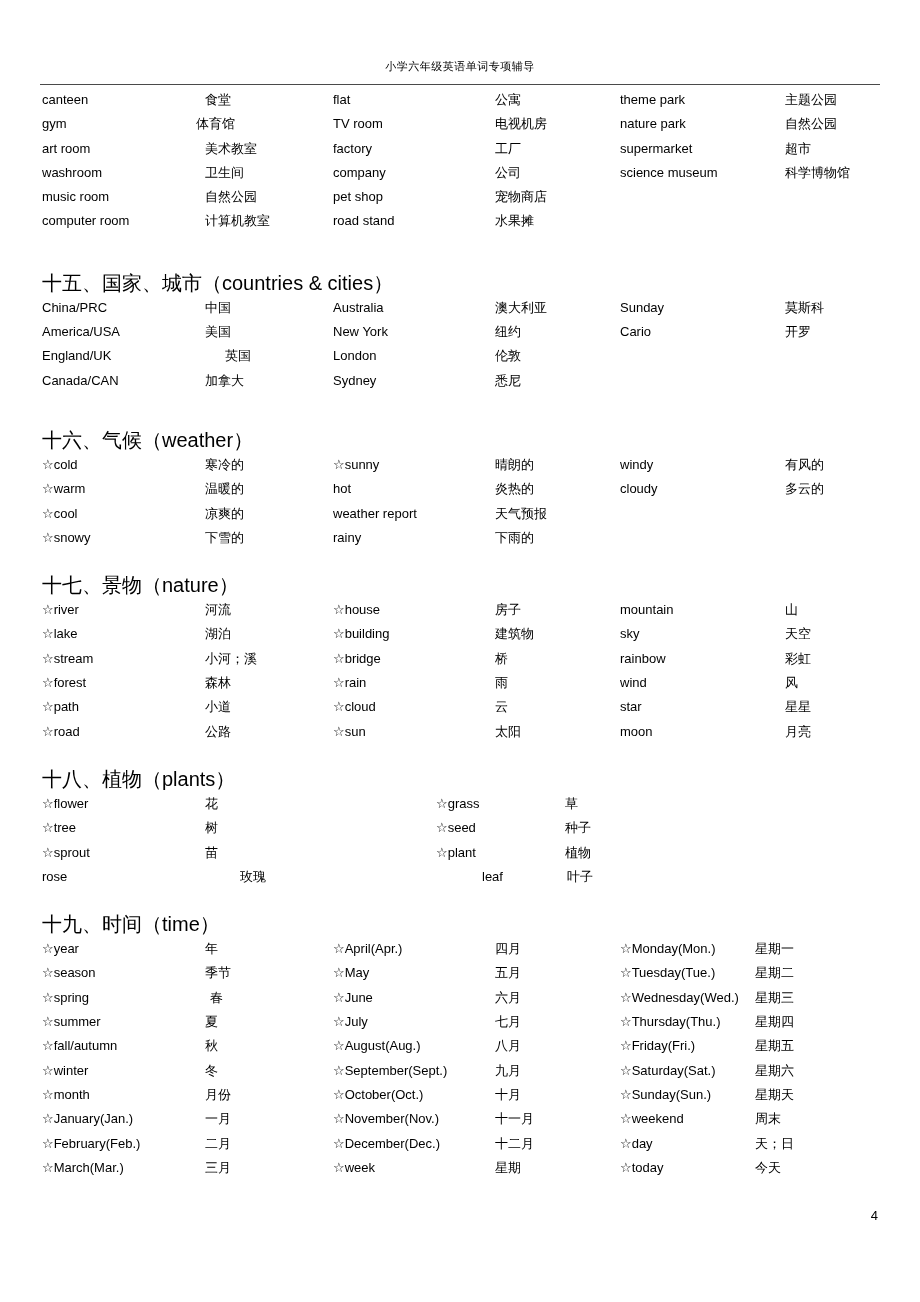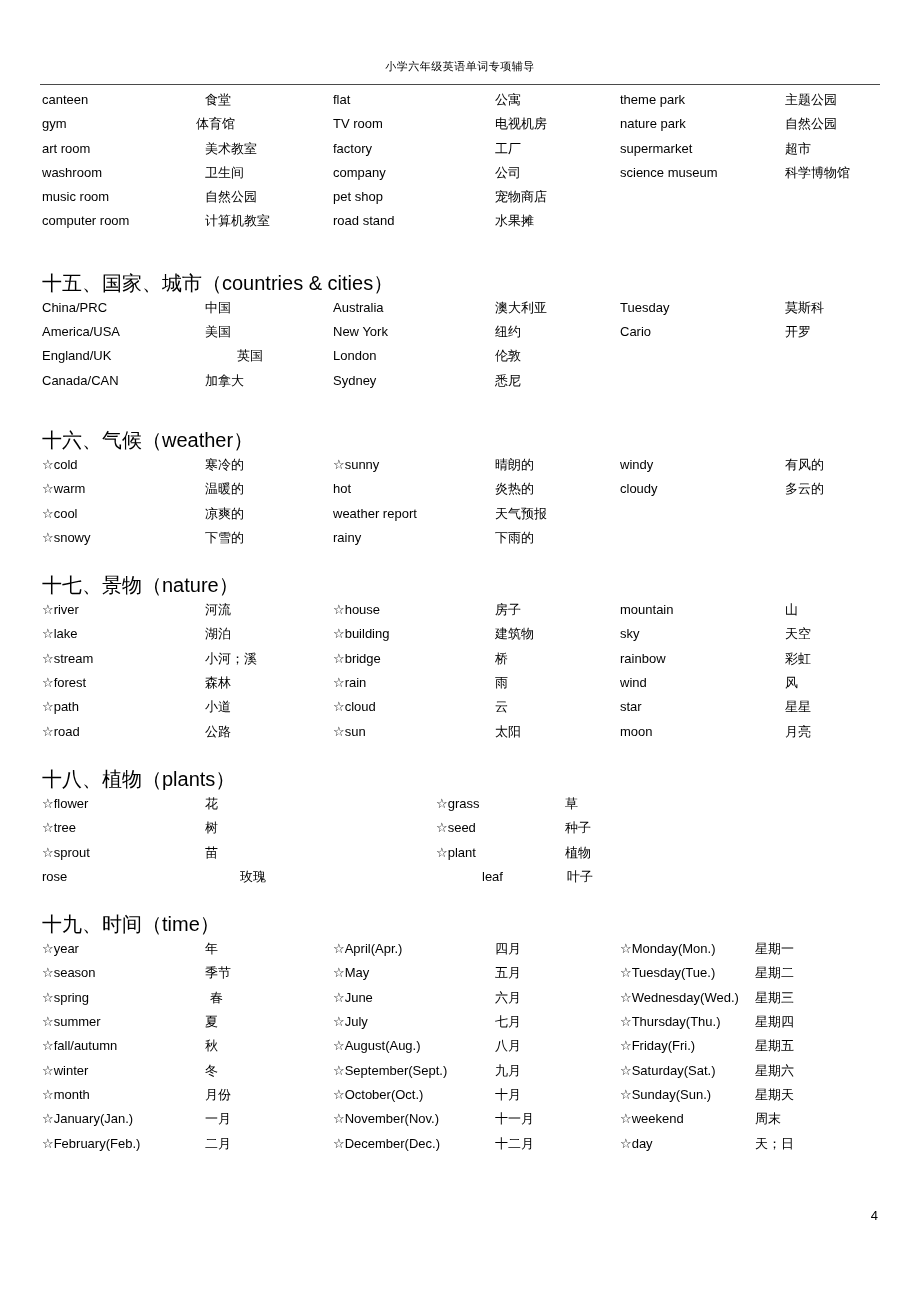--- a/index.html
+++ b/index.html
@@ -51,21 +51,21 @@
   .p1e{left:42px;}
   .p1c{left:205px;}
   .p2e{left:403px;margin-left:33px;}
   .p2c{left:565px;}
 
   
   .off-rose-c{left:240px;}
   .off-rose-2e{left:434px;margin-left:48px;}
   .off-rose-2c{left:567px;}
   .off-gym-c{left:196px;}
-  .off-eng-c{left:237px;}
+  .off-eng-c{left:225px;}
   .off-spring-c{left:210px;}
 
   .sec-head{
     position:relative;height:26px;font-size:20px;line-height:26px;
     padding-left:42px;white-space:nowrap;
   }
 
   .page-number{
     position:absolute;right:42px;top:1208px;
     font-size:13px;line-height:16px;color:#000;
@@ -126,21 +126,21 @@
         <span class="c2e">road stand</span>
         <span class="c2c">水果摊</span>
       </div>
       <div style="height: 36px;"></div>
       <div class="sec-head">十五、国家、城市（countries &amp; cities）</div>
       <div class="row">
         <span class="c1e">China/PRC</span>
         <span class="c1c">中国</span>
         <span class="c2e">Australia</span>
         <span class="c2c">澳大利亚</span>
-        <span class="c3e">Tuesday</span>
+        <span class="c3e">Sunday</span>
         <span class="c3c">莫斯科</span>
       </div>
       <div class="row">
         <span class="c1e">America/USA</span>
         <span class="c1c">美国</span>
         <span class="c2e">New York</span>
         <span class="c2c">纽约</span>
         <span class="c3e">Cario</span>
         <span class="c3c">开罗</span>
       </div>
@@ -329,16 +329,24 @@
         <span class="t3c">周末</span>
       </div>
       <div class="row">
         <span class="c1e">☆February(Feb.)</span>
         <span class="c1c">二月</span>
         <span class="c2e">☆December(Dec.)</span>
         <span class="c2c">十二月</span>
         <span class="c3e">☆day</span>
         <span class="t3c">天；日</span>
       </div>
+      <div class="row">
+        <span class="c1e">☆March(Mar.)</span>
+        <span class="c1c">三月</span>
+        <span class="c2e">☆week</span>
+        <span class="c2c">星期</span>
+        <span class="c3e">☆today</span>
+        <span class="t3c">今天</span>
+      </div>
     </div>
 
   <div class="page-number">4</div>
 </div>
 
 </body></html>

